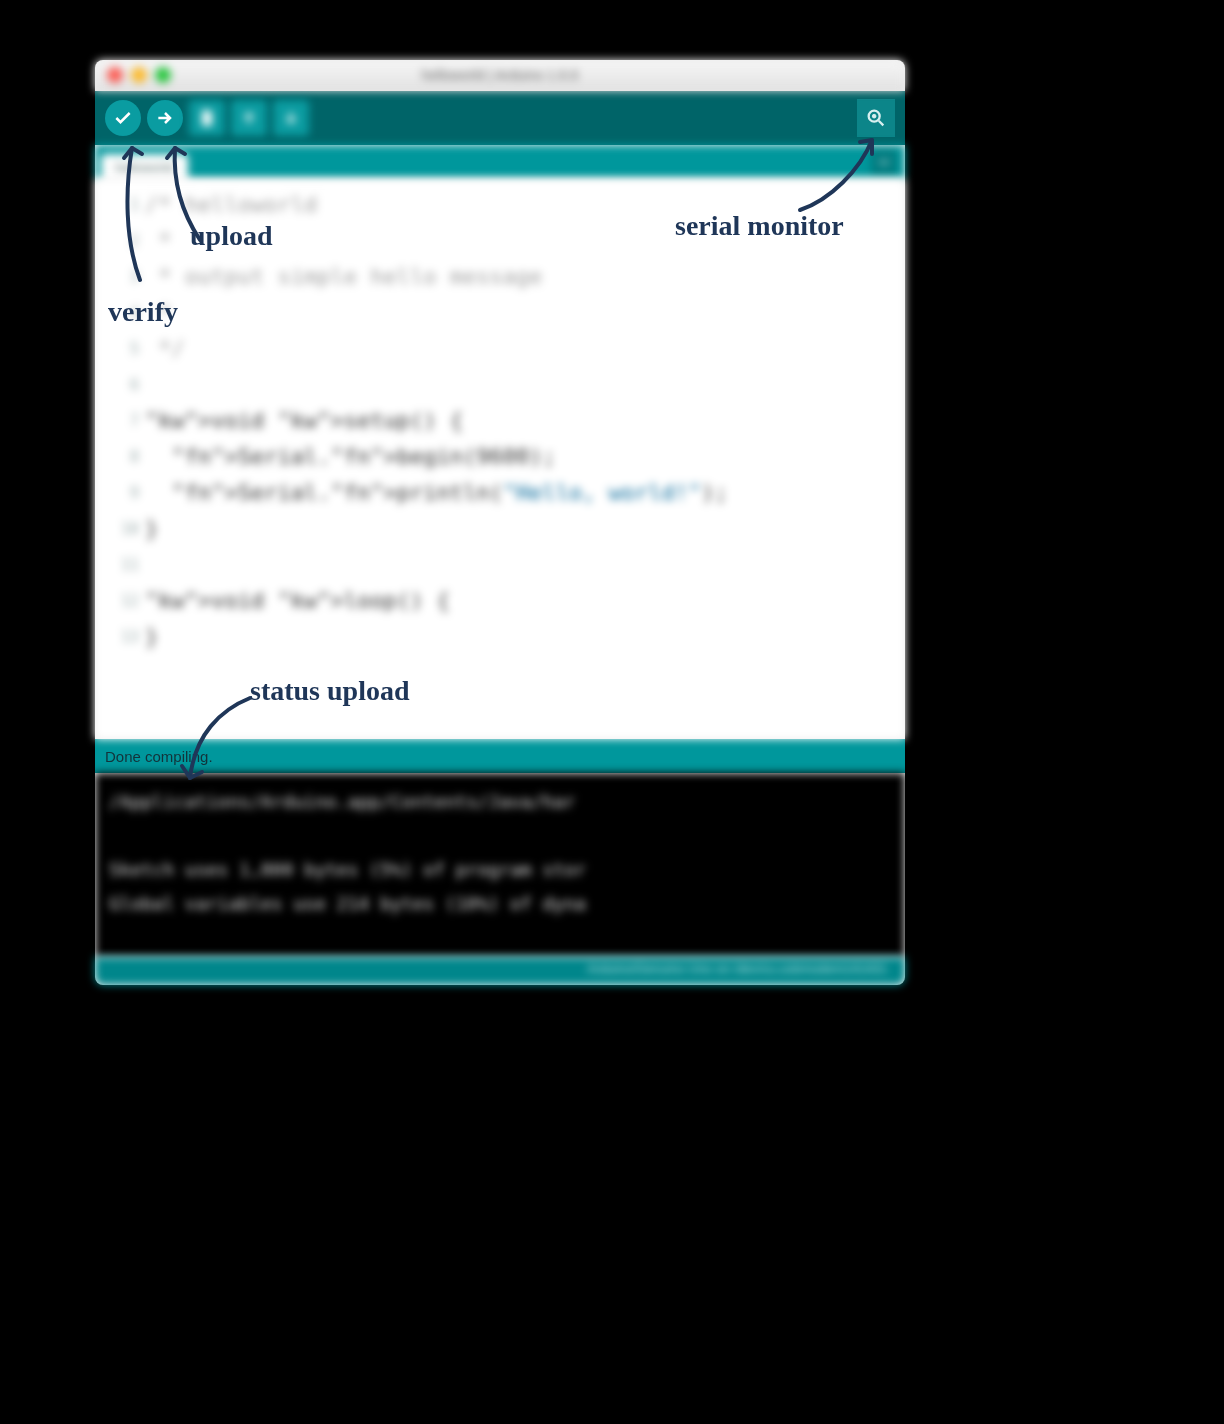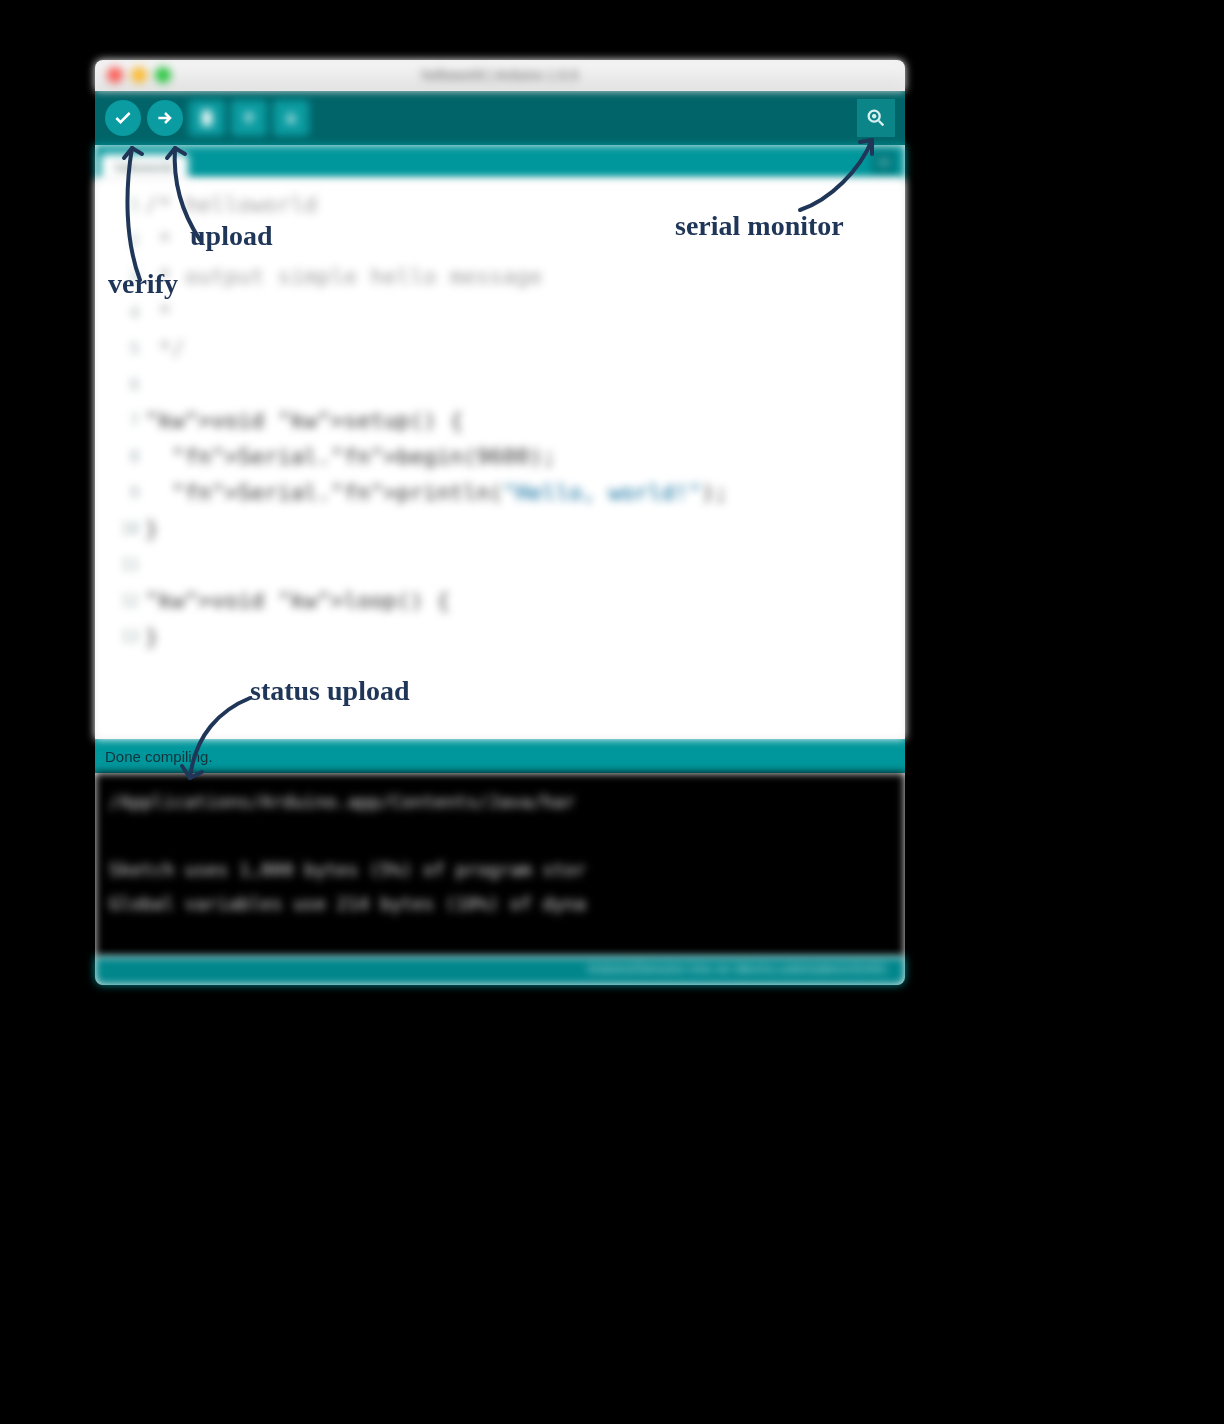--- a/index.html
+++ b/index.html
@@ -150,21 +150,21 @@
     <div class="bottombar blurwrap">
       <span>Arduino/Genuino Uno on /dev/cu.usbmodem141431</span>
     </div>
 
   </div>
 
   <svg class="arrow" style="left:110px;top:140px;" width="60" height="150">
     <path d="M30 140 C 15 100, 15 50, 22 8"></path>
     <path d="M22 8 l -8 10 M22 8 l 10 6"></path>
   </svg>
-  <div class="annot" style="left:108px;top:268px;">verify</div>
+  <div class="annot" style="left:108px;top:296px;">verify</div>
 
   <svg class="arrow" style="left:155px;top:140px;" width="70" height="110">
     <path d="M45 100 C 25 70, 18 40, 20 8"></path>
     <path d="M20 8 l -8 10 M20 8 l 10 6"></path>
   </svg>
   <div class="annot" style="left:190px;top:220px;">upload</div>
 
   <svg class="arrow" style="left:790px;top:130px;" width="110" height="90">
     <path d="M10 80 C 40 70, 70 40, 82 10"></path>
     <path d="M82 10 l -12 2 M82 10 l 0 14"></path>

